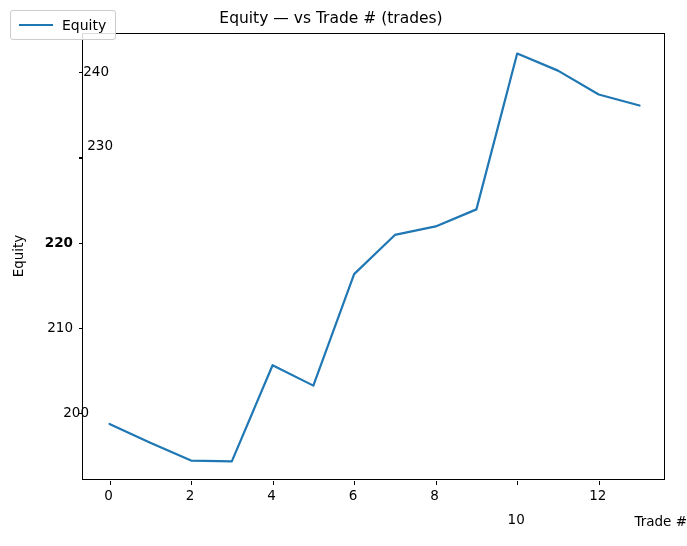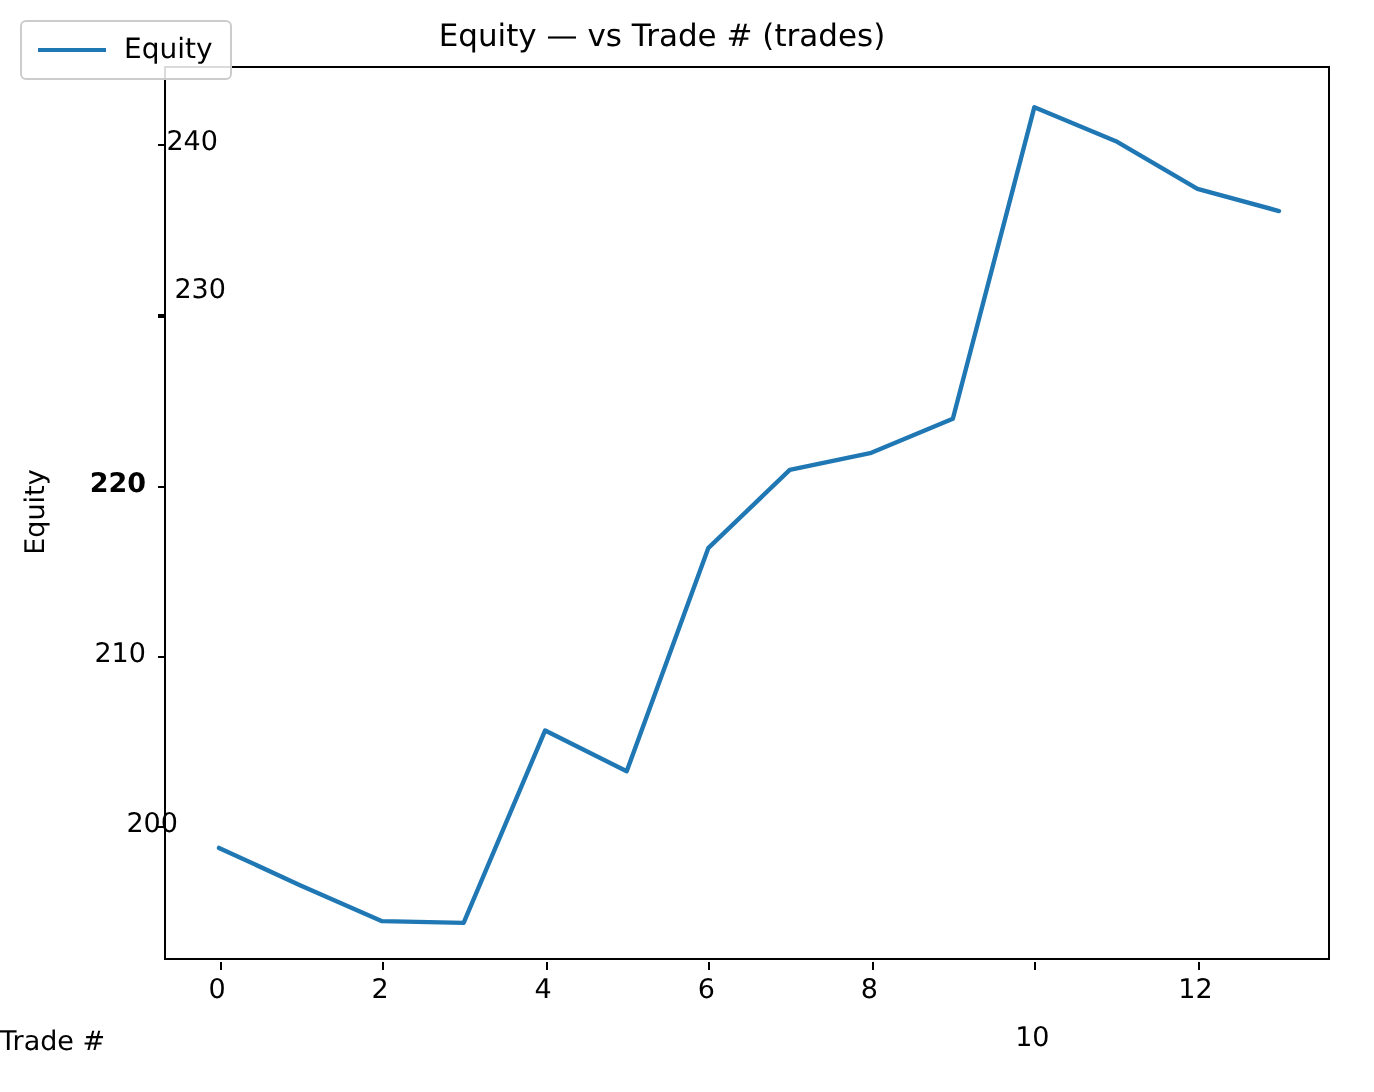--- a/index.html
+++ b/index.html
@@ -83,21 +83,21 @@
     color: #000000;
     transform: rotate(-90deg) translateX(-50%);
     transform-origin: left top;
     white-space: nowrap;
   }
   #xlabel {
     position: absolute;
     left: 0;
     top: 513px;
     width: 687px;
-    text-align: left;
+    text-align: right;
     font-size: 13.5px;
     color: #000000;
     white-space: nowrap;
   }
   #legend {
     position: absolute;
     left: 10px;
     top: 10px;
     border: 1px solid #cccccc;
     border-radius: 3px;

